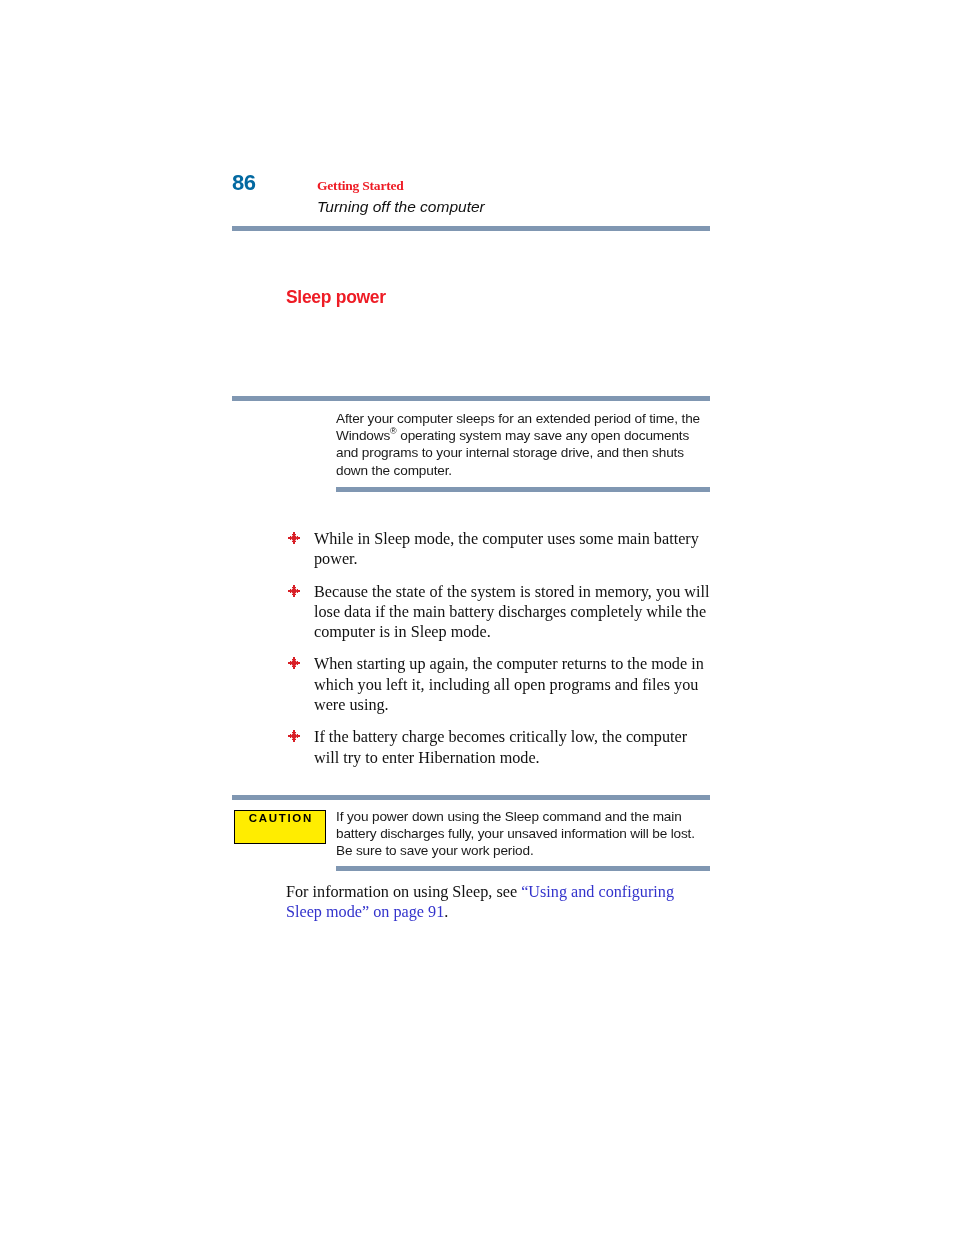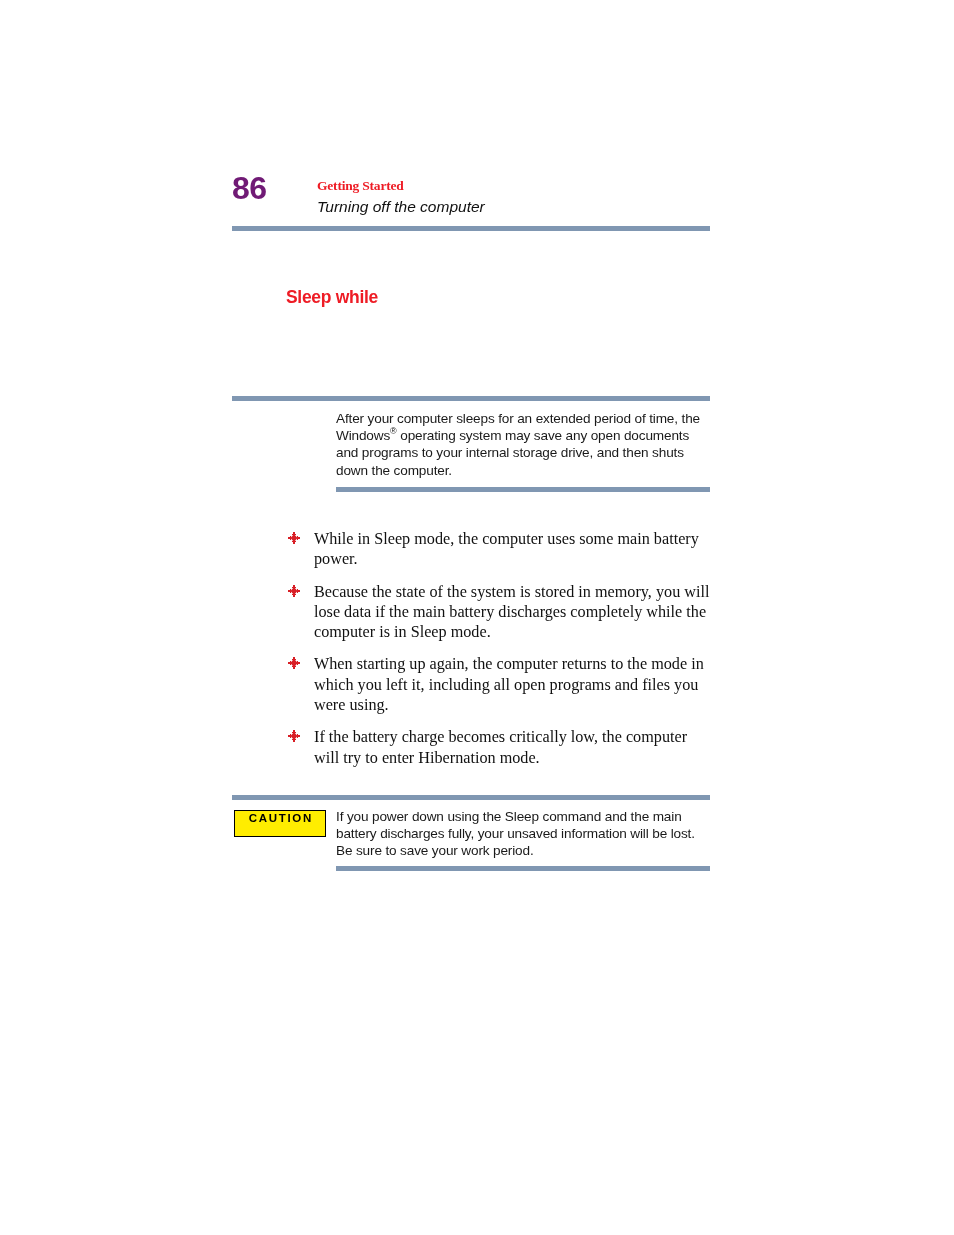--- a/index.html
+++ b/index.html
@@ -31,24 +31,24 @@
     left: 232px;
     top: 172px;
     width: 478px;
     height: 62px;
   }
   .folio {
     position: absolute;
     left: 0px;
     top: 0px;
     font-family: "Liberation Sans", "DejaVu Sans", sans-serif;
-    font-size: 32px;
+    font-size: 22px;
     font-weight: bold;
     letter-spacing: -0.5px;
-    color: #701a75;
+    color: #0369a1;
     line-height: 1;
   }
   .header-titles {
     position: absolute;
     left: 85px;
     top: 6px;
   }
   .header-chapter {
     font-family: Liberation Serif, serif;
     font-size: 13.5px;
@@ -163,21 +163,21 @@
     position: absolute;
     left: 234px;
     top: 808px;
     width: 476px;
   }
   .caution-badge {
     position: absolute;
     left: 0px;
     top: 2px;
     width: 92px;
-    height: 27px;
+    height: 34px;
     background: #ffed00;
     border: 1.5px solid #000000;
     box-sizing: border-box;
     font-family: "Liberation Sans", "DejaVu Sans", sans-serif;
     font-size: 11.5px;
     font-weight: bold;
     letter-spacing: 1.7px;
     color: #000000;
     text-align: center;
     line-height: 14px;
@@ -203,21 +203,21 @@
   <div class="header">
     <div class="folio">86</div>
     <div class="header-titles">
       <div class="header-chapter">Getting Started</div>
       <div class="header-section">Turning off the computer</div>
     </div>
   </div>
   <div class="rule rule-header"></div>
 
 
-  <div class="subhead">Sleep while</div>
+  <div class="subhead">Sleep power</div>
 
 
   <div class="rule rule-note-top"></div>
   <div class="note-box">
     <div class="note-text"><span>After your computer sleeps for an extended period of time, the Windows</span><sup>®</sup><span> operating system may save any open documents and programs to your internal storage drive, and then shuts down the computer.</span></div>
   </div>
   <div class="rule rule-note-bot"></div>
 
 
   <div class="bullets">
@@ -312,14 +312,17 @@
     </div>
   </div>
 
   <div class="rule rule-caut-top"></div>
   <div class="caution-box">
     <div class="caution-badge">CAUTION</div>
     <div class="caution-text">If you power down using the Sleep command and the main battery discharges fully, your unsaved information will be lost. Be sure to save your work period.</div>
   </div>
   <div class="rule rule-caut-bot"></div>
 
+  <div class="body-text p-final">
+    <span>For information on using Sleep, see </span><a href="#" class="xref">“Using and configuring Sleep mode” on page 91</a><span>.</span>
+  </div>
 
 </div>
 
 </body></html>

